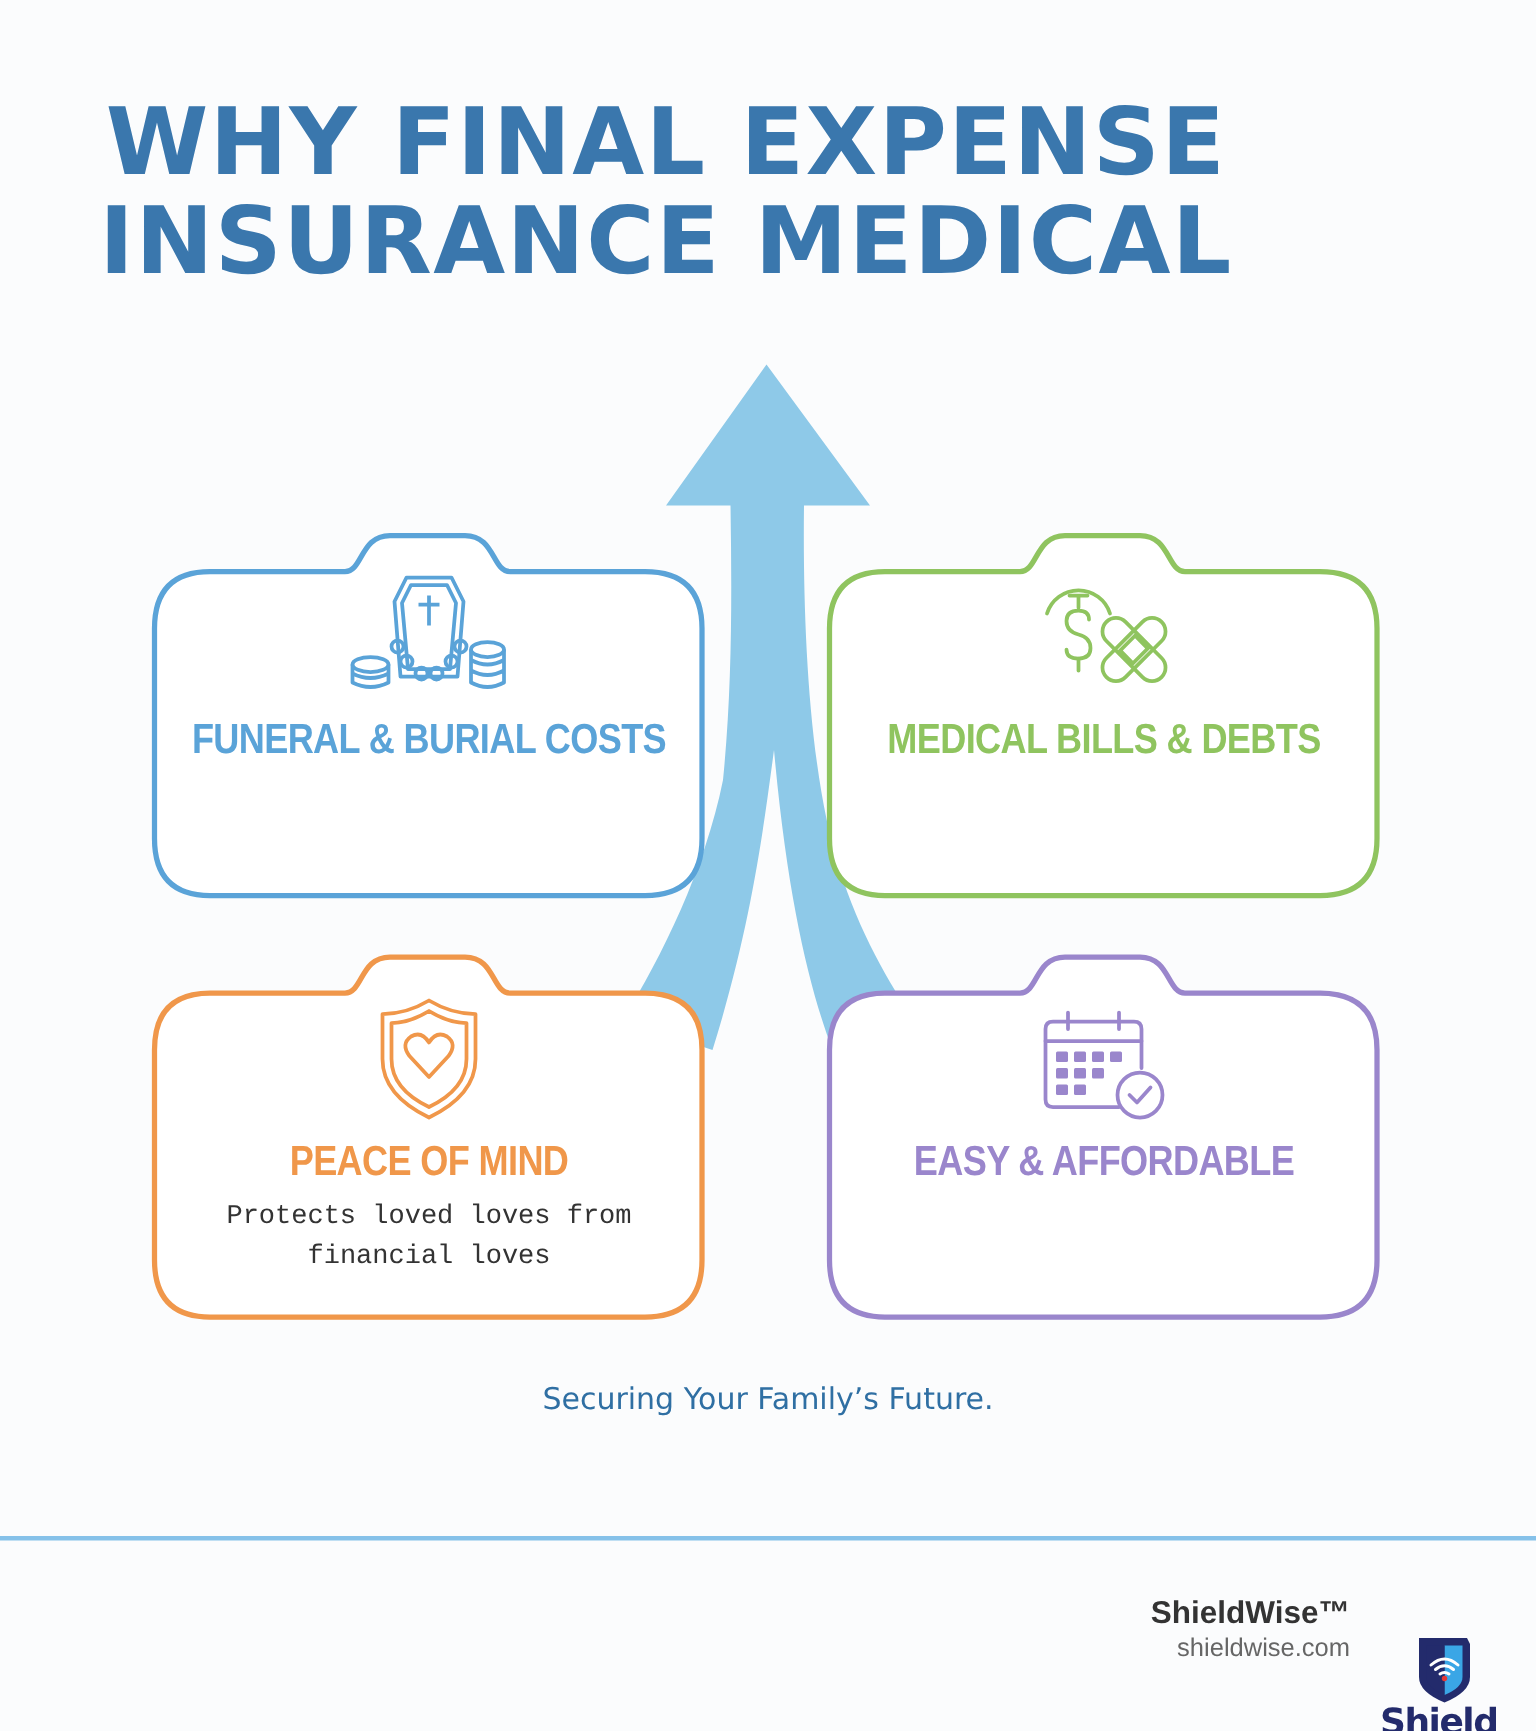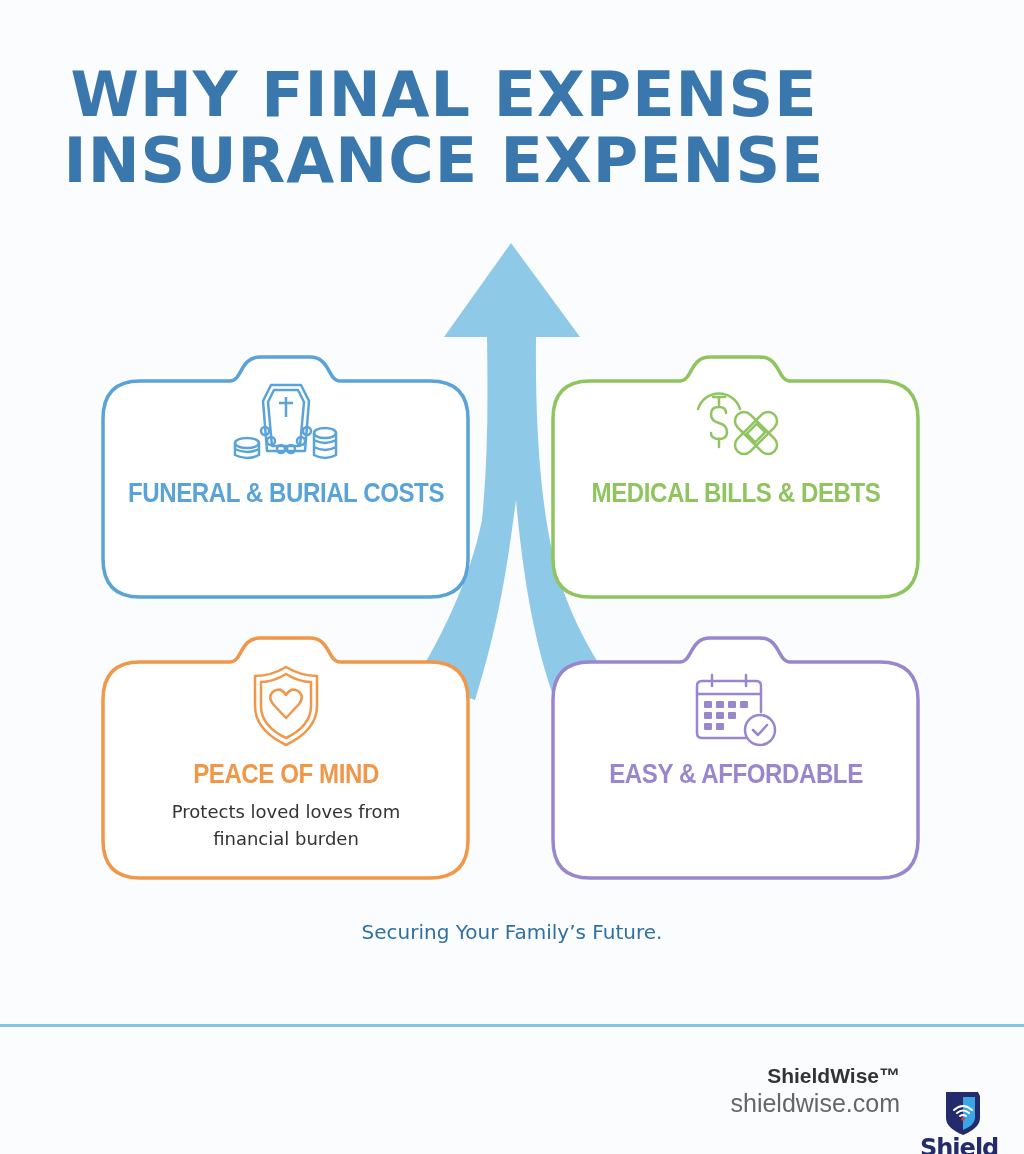--- a/index.html
+++ b/index.html
@@ -30,31 +30,31 @@
       font-family: "DejaVu Sans", sans-serif;
       font-size: 18px; line-height: 27px; color: #333;
     }
     .tagline {
       position: absolute; left: 0; top: 920px; width: 1024px; text-align: center;
       font-family: "DejaVu Sans", sans-serif; font-size: 20px; color: #2f6fa3;
     }
     .divider { position: absolute; left: 0; top: 1024px; width: 1024px; height: 3px; background: #85c1e9; }
     .brand-text { position: absolute; right: 124px; top: 1064px; text-align: right; margin-left: 43px; }
     .brand-name { font-family: "Liberation Sans", sans-serif; font-weight: bold; font-size: 21px; color: #333; }
-    .brand-url { font-family: "Liberation Sans", sans-serif; font-size: 25px; color: #666; margin-top: 1px; }
+    .brand-url { font-family: "Liberation Sans", sans-serif; font-size: 17px; color: #666; margin-top: 1px; }
     .logo { position: absolute; left: 918px; top: 1088px; width: 90px; height: 84px; overflow: hidden; }
     .logo-word { position: absolute; left: 2px; top: 46px; font-family: "DejaVu Sans", sans-serif; font-weight: bold; font-size: 24px; color: #232b6c; letter-spacing: -1px; }
     .logo-word2 { position: absolute; left: 8px; top: 72px; font-family: "DejaVu Sans", sans-serif; font-weight: bold; font-size: 24px; color: #2a9ce0; letter-spacing: -1px; }
   </style>
 </head>
 <body>
 
 <div class="title">
   <div>WHY FINAL EXPENSE</div>
-  <div>INSURANCE EXPENSE</div>
+  <div>INSURANCE MEDICAL</div>
 </div>
 
 <svg class="arrow" width="1024" height="1154">
   <path d="M511 243 L580 337 L536 337
            C535 420 540 520 560 580
            C572 620 595 660 610 680
            L555 700
            C540 660 525 600 516 500
            C508 560 500 620 475 700
            L415 680
@@ -114,23 +114,23 @@
     <path d="M40 28 L130 28 C142 28 140 4 160 4 L210 4 C230 4 228 28 240 28 L330 28 Q368 28 368 66 L368 206 Q368 244 330 244 L40 244 Q3 244 3 206 L3 66 Q3 28 40 28 Z" fill="#ffffff" stroke="#f0974a" stroke-width="3.5"></path>
   </svg>
   <svg class="icon" style="top:30px;" width="70" height="84" viewBox="0 0 70 84">
     <g fill="none" stroke="#f0974a" stroke-width="2.5" stroke-linejoin="round">
       <path d="M35 3 Q50 12 66 12 L66 42 Q66 66 35 81 Q4 66 4 42 L4 12 Q20 12 35 3 Z"></path>
       <path d="M35 10 Q48 18 60 18 L60 42 Q60 62 35 74 Q10 62 10 42 L10 18 Q22 18 35 10 Z"></path>
       <path d="M35 54 L22 40 Q16 32 23 27 Q30 23 35 31 Q40 23 47 27 Q54 32 48 40 Z"></path>
     </g>
   </svg>
   <div class="heading" style="top:124px; color:#f0974a;">PEACE OF MIND</div>
-  <div class="desc" style="top:164px;">
+  <div class="desc" style="top:164px;font-family:Liberation Mono, monospace;">
     <div>Protects loved loves from</div>
-    <div>financial burden</div>
+    <div>financial loves</div>
   </div>
 </div>
 
 <div class="card" style="left:550px; top:634px;">
   <svg class="frame" width="372" height="250">
     <path d="M40 28 L130 28 C142 28 140 4 160 4 L210 4 C230 4 228 28 240 28 L330 28 Q368 28 368 66 L368 206 Q368 244 330 244 L40 244 Q3 244 3 206 L3 66 Q3 28 40 28 Z" fill="#ffffff" stroke="#9a86cc" stroke-width="3.5"></path>
   </svg>
   <svg class="icon" style="top:38px;" width="84" height="76" viewBox="0 0 84 76">
     <g fill="none" stroke="#9a86cc" stroke-width="2.5" stroke-linecap="round" stroke-linejoin="round">
       <path d="M52 66 L8 66 Q3 66 3 61 L3 14 Q3 9 8 9 L62 9 Q67 9 67 14 L67 40"></path>

